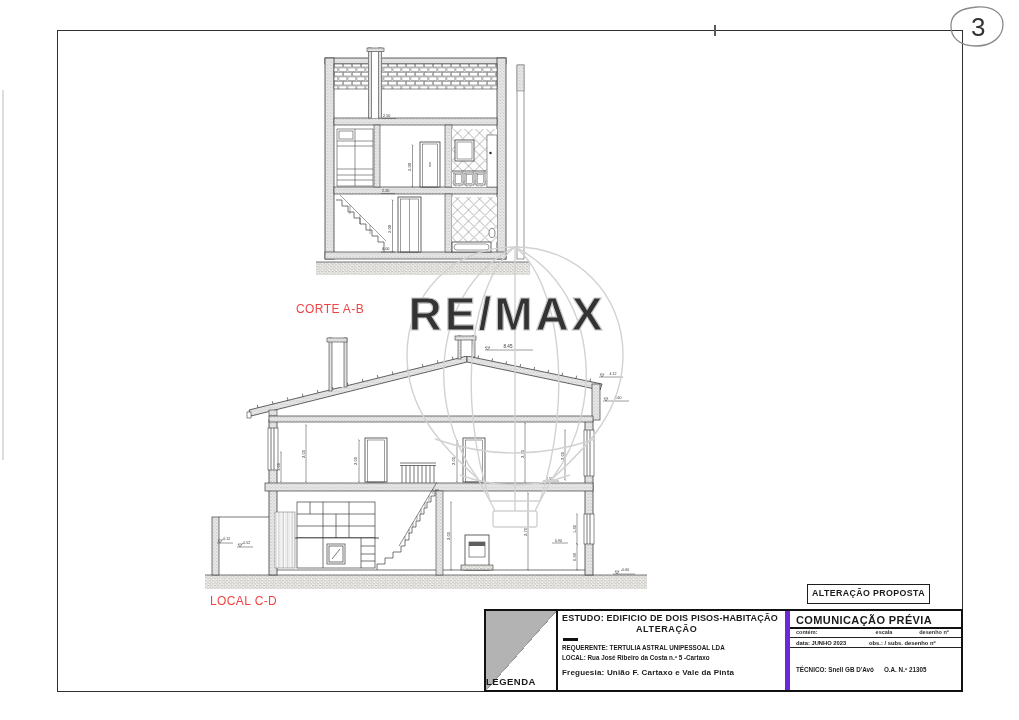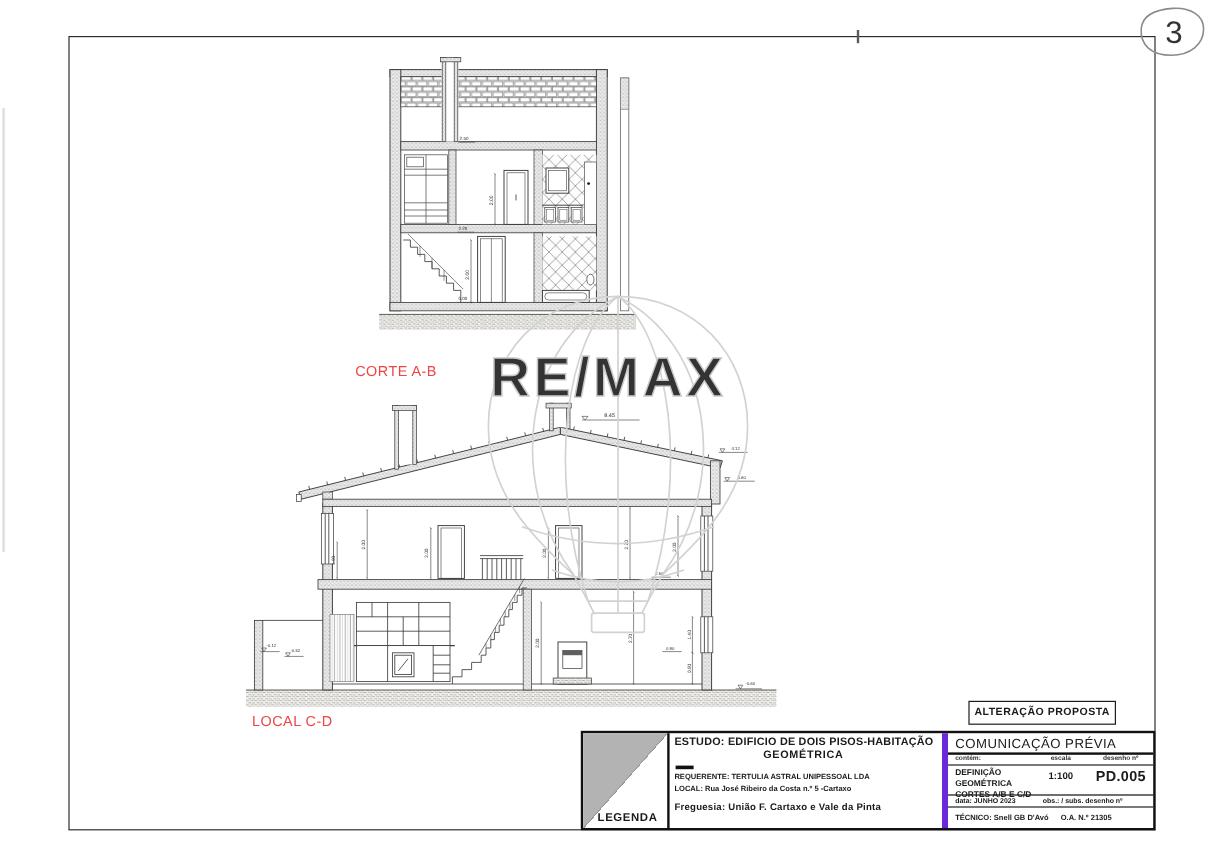--- a/index.html
+++ b/index.html
@@ -15,30 +15,30 @@
   .corte-label{position:absolute;font-size:12px;letter-spacing:0.4px;color:#ef4444;}
   
   #stamp{position:absolute;left:807px;top:584px;width:123px;height:20px;border:1.7px solid #1d1d1d;
          box-sizing:border-box;font-size:8.8px;font-weight:bold;text-align:center;line-height:16px;
          letter-spacing:0.4px;background:#fff;}
   
   #tblock{position:absolute;left:484px;top:609px;width:479px;height:83px;border:2px solid #111;
           box-sizing:border-box;display:flex;background:#fff;}
   #legend-cell{width:72px;border-right:2px solid #111;box-sizing:border-box;position:relative;
                background:linear-gradient(to top left,#ffffff 49.4%,#8f8f8f 49.4%,#b3b3b3 50.6%);}
-  #legend-cell .legend-label{position:absolute;bottom:3px;left:12px;font-size:9.5px;font-weight:bold;letter-spacing:0.5px;}
+  #legend-cell .legend-label{position:absolute;bottom:3px;left:0;font-size:9.5px;font-weight:bold;letter-spacing:0.5px;}
   #estudo-cell{width:232px;border-right:5px solid #6d28d9;box-sizing:border-box;padding:2px 4px;}
   .est-l1{font-size:9px;font-weight:bold;letter-spacing:0.2px;line-height:11px;}
   .est-l2{font-size:9px;font-weight:bold;letter-spacing:0.6px;margin-left:74px;line-height:11px;}
   .est-dash{width:15px;height:2.5px;background:#111;margin:3px 0 3px 1px;}
   .est-req{font-size:6.3px;font-weight:bold;margin-top:1px;}
   .est-loc{font-size:6.3px;font-weight:bold;margin-top:3px;}
   .est-fre{font-size:8px;font-weight:bold;margin-top:7px;letter-spacing:0.2px;}
   #right-cell{flex:1;display:flex;flex-direction:column;}
-  .r1{height:18px;border-bottom:2px solid #111;font-size:11px;font-weight:normal;letter-spacing:0.4px;
+  .r1{height:18px;border-bottom:2px solid #111;font-size:11px;font-weight:bold;letter-spacing:0.4px;
       padding:3px 0 0 6px;box-sizing:border-box;}
   .r2{height:9px;border-bottom:1px solid #222;display:flex;font-size:5.5px;font-weight:bold;color:#333;box-sizing:border-box;}
   .r2 .c1{flex:1;padding-left:6px;}
   .r2 .c2{width:46px;text-align:center;}
   .r2 .c3{width:54px;text-align:center;}
   .r3{height:25px;border-bottom:1.7px solid #111;display:flex;box-sizing:border-box;}
   .r3 .c1{flex:1;padding:2px 0 0 6px;font-size:7px;font-weight:bold;line-height:9px;}
   .r3 .c2{width:46px;text-align:center;font-size:8px;font-weight:bold;padding-top:4px;}
   .r3 .c3{width:54px;text-align:center;font-size:12px;font-weight:bold;letter-spacing:0.3px;padding-top:2px;}
   .r4{height:10px;border-bottom:1px solid #222;display:flex;font-size:5.8px;font-weight:bold;
@@ -379,41 +379,33 @@
   </svg>
 
   <div id="stamp">ALTERAÇÃO PROPOSTA</div>
 
   <div id="tblock">
     <div id="legend-cell">
       <div class="legend-label">LEGENDA</div>
     </div>
     <div id="estudo-cell">
       <div class="est-l1">ESTUDO: EDIFICIO DE DOIS PISOS-HABITAÇÃO</div>
-      <div class="est-l2">GEOMÉTRICA</div>
+      <div class="est-l2">ALTERAÇÃO</div>
       <div class="est-dash"></div>
       <div class="est-req">REQUERENTE: TERTULIA ASTRAL UNIPESSOAL LDA</div>
       <div class="est-loc">LOCAL: Rua José Ribeiro da Costa n.º 5  -Cartaxo</div>
       <div class="est-fre">Freguesia: União F. Cartaxo e Vale da Pinta</div>
     </div>
     <div id="right-cell">
       <div class="r1">COMUNICAÇÃO PRÉVIA</div>
       <div class="r2">
         <div class="c1">contém:</div>
         <div class="c2">escala</div>
         <div class="c3">desenho nº</div>
       </div>
-      <div class="r3">
-        <div class="c1">
-          <div>DEFINIÇÃO GEOMÉTRICA</div>
-          <div>CORTES  A/B E C/D</div>
-        </div>
-        <div class="c2">1:100</div>
-        <div class="c3">PD.005</div>
-      </div>
       <div class="r4">
         <div class="c1">data: JUNHO 2023</div>
         <div class="c2">obs.: / subs. desenho nº</div>
       </div>
       <div class="r5">
         <div class="c1">TÉCNICO: Snell GB D'Avó</div>
         <div class="c2">O.A. N.º 21305</div>
       </div>
     </div>
   </div>

